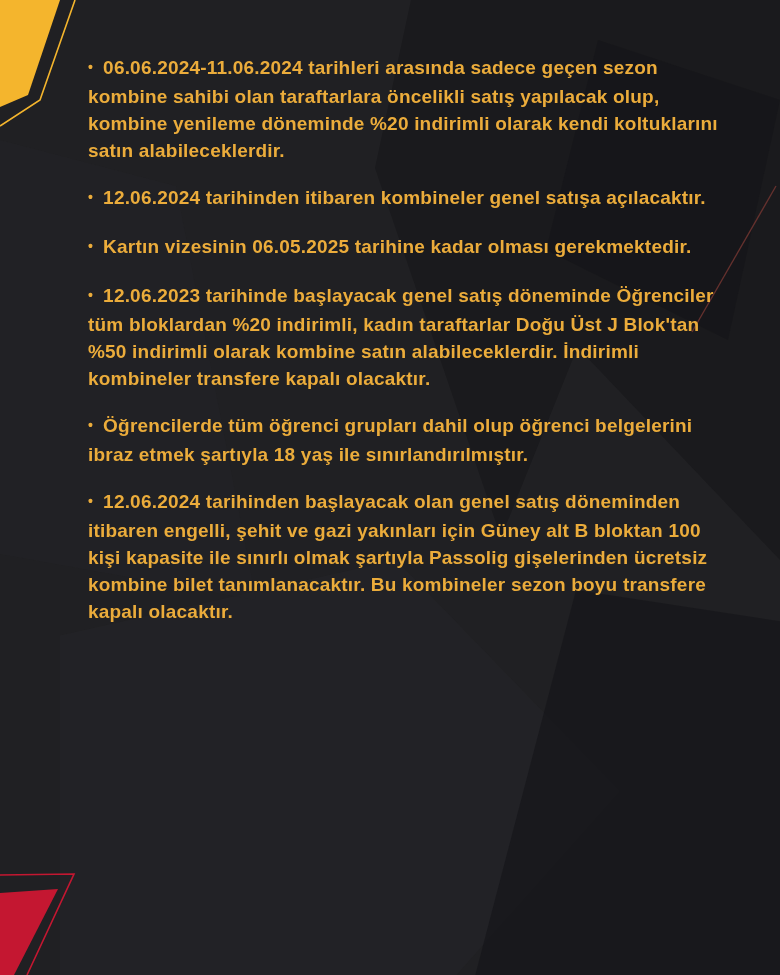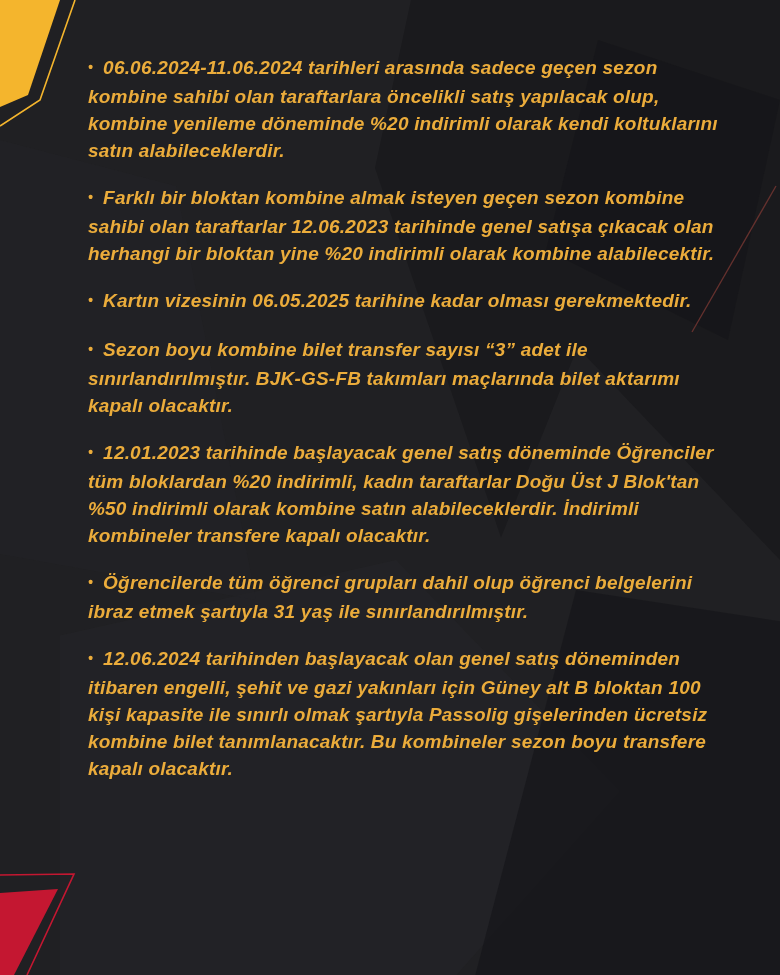--- a/index.html
+++ b/index.html
@@ -31,21 +31,20 @@
         clip-path:polygon(0 0,55% 10%,80% 100%,0 90%);opacity:.45;}
 
   .accent{position:absolute;pointer-events:none;}
   .accent.tl{left:0;top:0;}
   .accent.bl{left:0;bottom:0;}
   .accent.rl{right:0;top:180px;}
 
   .content{
     position:absolute;left:0;top:0;width:780px;height:975px;
     padding:54px 52px 0 88px;
-    font-style:italic;
   }
   p.item{
     color:var(--text-yellow);
     font-size:19px;line-height:27px;font-weight:700;
     letter-spacing:.2px;
     margin:0 0 20px 0;
   }
   p.item .bul{
     font-size:14px;margin-right:10px;position:relative;top:-2px;
   }
@@ -70,20 +69,19 @@
     <polygon points="0,48 58,44 14,130 0,130" fill="#C41731"></polygon>
     <polyline points="0,30 74,29 27,130" fill="none" stroke="#C41731" stroke-width="1.6"></polyline>
   </svg>
 
   <svg class="accent rl" width="90" height="160" viewBox="0 0 90 160">
     <line x1="86" y1="6" x2="2" y2="152" stroke="#6e3430" stroke-width="1.3" opacity="0.9"></line>
   </svg>
 
   <div class="content">
     <p class="item"><span class="bul">•</span><span>06.06.2024-11.06.2024 tarihleri arasında sadece geçen sezon kombine sahibi olan taraftarlara öncelikli satış yapılacak olup, kombine yenileme döneminde %20 indirimli olarak kendi koltuklarını satın alabileceklerdir.</span></p>
-    <p class="item"><span class="bul">•</span><span>Farklı bir bloktan kombine almak isteyen geçen sezon kombine sahibi olan taraftarlar 12.06.2023 tarihinde genel satışa çıkacak olan herhangi bir bloktan yine %20 indirimli olarak kombine alabilecektir.</span></p>
+    <p class="item"><span class="bul">•</span><span>12.06.2024 tarihinden itibaren kombineler genel satışa açılacaktır.</span></p>
     <p class="item"><span class="bul">•</span><span>Kartın vizesinin 06.05.2025 tarihine kadar olması gerekmektedir.</span></p>
-    <p class="item"><span class="bul">•</span><span>Sezon boyu kombine bilet transfer sayısı “3” adet ile sınırlandırılmıştır. BJK-GS-FB takımları maçlarında bilet aktarımı kapalı olacaktır.</span></p>
-    <p class="item"><span class="bul">•</span><span>12.01.2023 tarihinde başlayacak genel satış döneminde Öğrenciler tüm bloklardan %20 indirimli, kadın taraftarlar Doğu Üst J Blok'tan %50 indirimli olarak kombine satın alabileceklerdir. İndirimli kombineler transfere kapalı olacaktır.</span></p>
-    <p class="item"><span class="bul">•</span><span>Öğrencilerde tüm öğrenci grupları dahil olup öğrenci belgelerini ibraz etmek şartıyla 31 yaş ile sınırlandırılmıştır.</span></p>
+    <p class="item"><span class="bul">•</span><span>12.06.2023 tarihinde başlayacak genel satış döneminde Öğrenciler tüm bloklardan %20 indirimli, kadın taraftarlar Doğu Üst J Blok'tan %50 indirimli olarak kombine satın alabileceklerdir. İndirimli kombineler transfere kapalı olacaktır.</span></p>
+    <p class="item"><span class="bul">•</span><span>Öğrencilerde tüm öğrenci grupları dahil olup öğrenci belgelerini ibraz etmek şartıyla 18 yaş ile sınırlandırılmıştır.</span></p>
     <p class="item"><span class="bul">•</span><span>12.06.2024 tarihinden başlayacak olan genel satış döneminden itibaren engelli, şehit ve gazi yakınları için Güney alt B bloktan 100 kişi kapasite ile sınırlı olmak şartıyla Passolig gişelerinden ücretsiz kombine bilet tanımlanacaktır. Bu kombineler sezon boyu transfere kapalı olacaktır.</span></p>
   </div>
 </div>
 
 </body></html>

